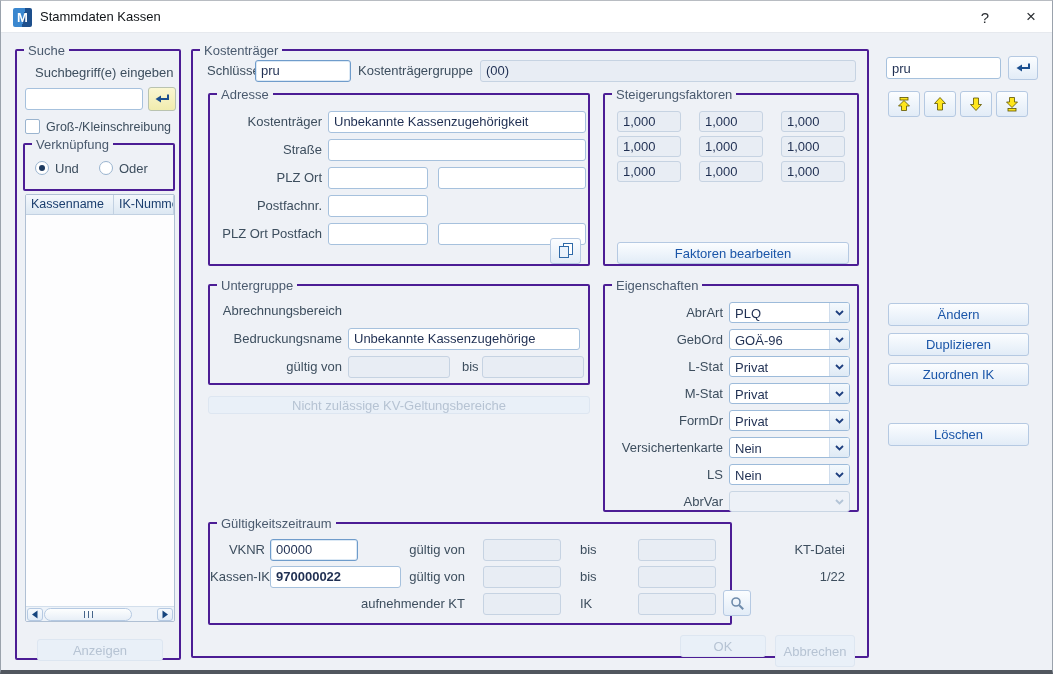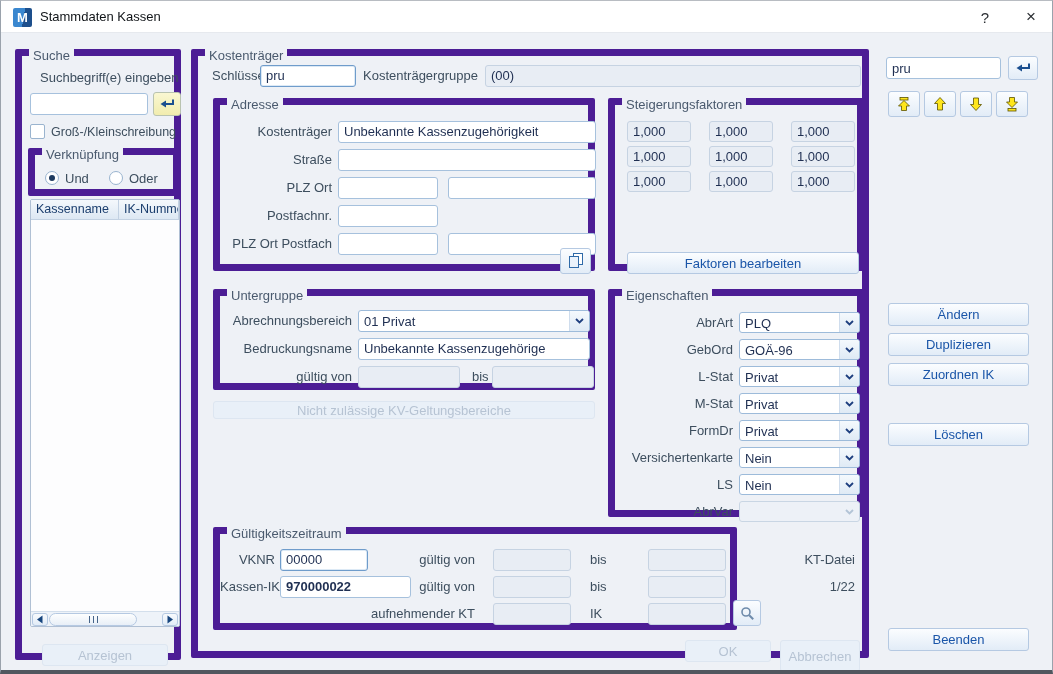--- a/index.html
+++ b/index.html
@@ -18,21 +18,21 @@
     background:#ffffff; border-bottom:1px solid #e6e9ee; }
   .app-icon { position:absolute; left:12px; top:7px; width:19px; height:19px;
     background:linear-gradient(100deg,#3a87cf 0 55%,#1d4f8c 55% 100%);
     color:#fff; font-weight:bold; font-size:13px; line-height:19px; text-align:center; border-radius:2px; }
   .title-text { position:absolute; left:39px; top:8px; color:#101418; font-size:13px; }
   .tb-btn { position:absolute; top:3px; width:32px; height:26px; display:flex;
     align-items:center; justify-content:center; color:#2b2f33; font-size:15px; cursor:default; }
   .tb-help { left:968px; } .tb-close { left:1014px; font-size:17px; }
 
   
-  .group { position:absolute; border:7px solid #4c1d95; border-radius:2px; }
+  .group { position:absolute; border:2px solid #4c1d95; border-radius:2px; }
   .group > .legend { position:absolute; top:-8px; left:7px; background:#eef1f6;
     padding:0 4px; color:#4a5a6e; font-size:13px; line-height:15px; white-space:nowrap; }
 
   .lbl { position:absolute; color:#3d4e5e; font-size:13px; white-space:nowrap; }
   .lbl.r { text-align:right; }
 
   
   .field { position:absolute; height:22px; border:1px solid #a6c1dd; border-radius:3px;
     background:#fff; color:#1f2f52; font-size:13px; line-height:20px; padding:0 5px;
     overflow:hidden; white-space:nowrap; }
@@ -186,28 +186,20 @@
       <div class="field ro" style="left:176px; top:41px; width:64px; height:21px;">1,000</div>
       <div class="field ro" style="left:12px;  top:66px; width:64px; height:21px;">1,000</div>
       <div class="field ro" style="left:94px;  top:66px; width:64px; height:21px;">1,000</div>
       <div class="field ro" style="left:176px; top:66px; width:64px; height:21px;">1,000</div>
       <div class="btn" style="left:12px; top:147px; width:232px; height:22px;">Faktoren bearbeiten</div>
     </div>
 
     <div class="group" style="left:15px; top:233px; width:382px; height:101px;">
       <span class="legend">Untergruppe</span>
       <div class="lbl r" style="left:0; top:17px; width:132px;">Abrechnungsbereich</div>
-      <div class="dd" style="left:138px; top:14px; width:232px;">
-        <span class="val">01 Privat</span>
-        <span class="chev">
-          <svg width="9" height="6" viewBox="0 0 9 6">
-              <path d="M1 1 L4.5 4.5 L8 1" fill="none" stroke="currentColor" stroke-width="1.8"></path>
-            </svg>
-        </span>
-      </div>
       <div class="lbl r" style="left:0; top:45px; width:132px;">Bedruckungsname</div>
       <div class="field" style="left:138px; top:42px; width:232px;">Unbekannte Kassenzugehörige</div>
       <div class="lbl r" style="left:0; top:73px; width:132px;">gültig von</div>
       <div class="field ro" style="left:138px; top:70px; width:102px;"></div>
       <div class="lbl" style="left:252px; top:73px;">bis</div>
       <div class="field ro" style="left:272px; top:70px; width:102px;"></div>
     </div>
 
     <div class="btn disabled" style="left:15px; top:345px; width:382px; height:18px;">Nicht zulässige KV-Geltungsbereiche</div>
 
@@ -359,15 +351,14 @@
       <polygon points="8,11.5 2.5,6 5.5,6 5.5,1.5 10.5,1.5 10.5,6 13.5,6" fill="#ffe61c" stroke="#5a5200" stroke-width="0.8"></polygon>
       <rect x="4" y="12.5" width="8" height="2.5" fill="#ffe61c" stroke="#5a5200" stroke-width="0.8"></rect>
     </svg>
   </div>
 
   <div class="btn" style="left:887px; top:302px; width:141px; height:23px;">Ändern</div>
   <div class="btn" style="left:887px; top:332px; width:141px; height:23px;">Duplizieren</div>
   <div class="btn" style="left:887px; top:362px; width:141px; height:23px;text-align:right;">Zuordnen IK</div>
   <div class="btn" style="left:887px; top:422px; width:141px; height:23px;">Löschen</div>
 
-  <div class="btn" style="left:887px; top:627px; width:141px; height:23px;">Beenden</div>
 
 </div>
 
 </body></html>

